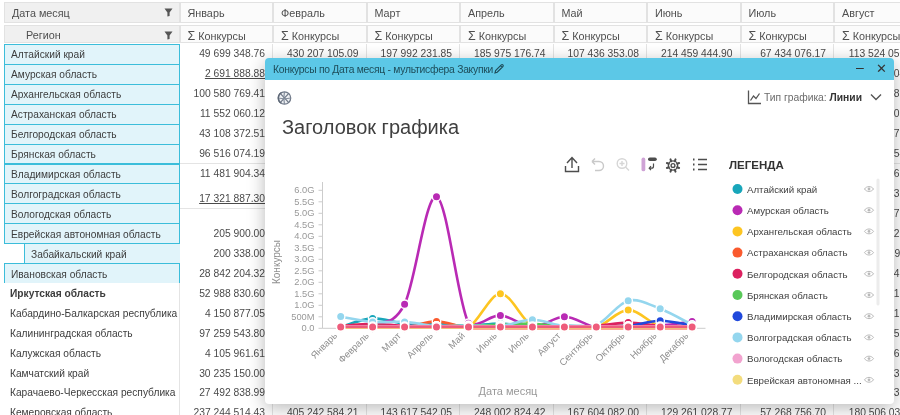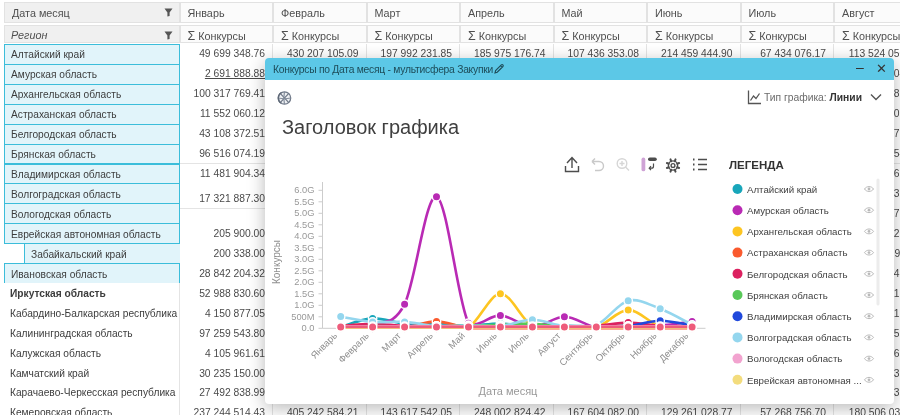--- a/index.html
+++ b/index.html
@@ -16,21 +16,21 @@
       <path d="M0.5,0.5 H8.5 L5.6,4.4 V8 L3.4,8.6 V4.4 Z" fill="#555"></path>
     </svg></div>
 <div class="cell hc" style="left:179.5px;top:2.0px;width:93.5px;height:20.5px;padding:5px 6px 0 7px;">Январь</div>
 <div class="cell hc" style="left:273.0px;top:2.0px;width:93.5px;height:20.5px;padding:5px 6px 0 7px;">Февраль</div>
 <div class="cell hc" style="left:366.5px;top:2.0px;width:93.5px;height:20.5px;padding:5px 6px 0 7px;">Март</div>
 <div class="cell hc" style="left:460.0px;top:2.0px;width:93.5px;height:20.5px;padding:5px 6px 0 7px;">Апрель</div>
 <div class="cell hc" style="left:553.5px;top:2.0px;width:93.5px;height:20.5px;padding:5px 6px 0 7px;">Май</div>
 <div class="cell hc" style="left:647.0px;top:2.0px;width:93.5px;height:20.5px;padding:5px 6px 0 7px;">Июнь</div>
 <div class="cell hc" style="left:740.5px;top:2.0px;width:93.5px;height:20.5px;padding:5px 6px 0 7px;">Июль</div>
 <div class="cell hc" style="left:834.0px;top:2.0px;width:93.5px;height:20.5px;padding:5px 6px 0 7px;">Август</div>
-<div class="cell hc hg" style="left:4.0px;top:24.7px;width:175.5px;height:18.2px;padding:4px 6px 0 6px;font-style:italic;">Регион<svg width="9" height="9" viewBox="0 0 9 9" style="position:absolute;right:6px;top:5px">
+<div class="cell hc hg" style="left:4.0px;top:24.7px;width:175.5px;height:18.2px;padding:4px 6px 0 21px;">Регион<svg width="9" height="9" viewBox="0 0 9 9" style="position:absolute;right:6px;top:5px">
       <path d="M0.5,0.5 H8.5 L5.6,4.4 V8 L3.4,8.6 V4.4 Z" fill="#555"></path>
     </svg></div>
 <div class="cell hc" style="left:179.5px;top:24.7px;width:93.5px;height:18.2px;padding:4px 6px 0 7px;"><span style="font-size:12.5px;">Σ</span> Конкурсы</div>
 <div class="cell hc" style="left:273.0px;top:24.7px;width:93.5px;height:18.2px;padding:4px 6px 0 7px;"><span style="font-size:12.5px;">Σ</span> Конкурсы</div>
 <div class="cell hc" style="left:366.5px;top:24.7px;width:93.5px;height:18.2px;padding:4px 6px 0 7px;"><span style="font-size:12.5px;">Σ</span> Конкурсы</div>
 <div class="cell hc" style="left:460.0px;top:24.7px;width:93.5px;height:18.2px;padding:4px 6px 0 7px;"><span style="font-size:12.5px;">Σ</span> Конкурсы</div>
 <div class="cell hc" style="left:553.5px;top:24.7px;width:93.5px;height:18.2px;padding:4px 6px 0 7px;"><span style="font-size:12.5px;">Σ</span> Конкурсы</div>
 <div class="cell hc" style="left:647.0px;top:24.7px;width:93.5px;height:18.2px;padding:4px 6px 0 7px;"><span style="font-size:12.5px;">Σ</span> Конкурсы</div>
 <div class="cell hc" style="left:740.5px;top:24.7px;width:93.5px;height:18.2px;padding:4px 6px 0 7px;"><span style="font-size:12.5px;">Σ</span> Конкурсы</div>
 <div class="cell hc" style="left:834.0px;top:24.7px;width:93.5px;height:18.2px;padding:4px 6px 0 7px;"><span style="font-size:12.5px;">Σ</span> Конкурсы</div>
@@ -46,21 +46,21 @@
 <div class="cell lab sel" style="left:4.0px;top:63.75px;width:175.5px;height:20.95px;">Амурская область</div>
 <div class="cell num" style="left:179.5px;top:63.75px;width:93.5px;height:20.95px;text-decoration:underline;">2 691 888.88</div>
 <div class="cell num" style="left:273.0px;top:63.75px;width:93.5px;height:20.95px;">320 073 972.43</div>
 <div class="cell num" style="left:366.5px;top:63.75px;width:93.5px;height:20.95px;">13 480 366.86</div>
 <div class="cell num" style="left:460.0px;top:63.75px;width:93.5px;height:20.95px;">138 239 629.87</div>
 <div class="cell num" style="left:553.5px;top:63.75px;width:93.5px;height:20.95px;">112 382 158.34</div>
 <div class="cell num" style="left:647.0px;top:63.75px;width:93.5px;height:20.95px;">368 499 135.87</div>
 <div class="cell num" style="left:740.5px;top:63.75px;width:93.5px;height:20.95px;">338 673 044.22</div>
 <div class="cell num" style="left:834.0px;top:63.75px;width:93.5px;height:20.95px;">446 197 604.28</div>
 <div class="cell lab sel" style="left:4.0px;top:83.69999999999999px;width:175.5px;height:20.95px;">Архангельская область</div>
-<div class="cell num" style="left:179.5px;top:83.69999999999999px;width:93.5px;height:20.95px;">100 317 769.41</div>
+<div class="cell num" style="left:179.5px;top:83.69999999999999px;width:93.5px;height:20.95px;">100 580 769.41</div>
 <div class="cell num" style="left:273.0px;top:83.69999999999999px;width:93.5px;height:20.95px;">44 382 477.48</div>
 <div class="cell num" style="left:366.5px;top:83.69999999999999px;width:93.5px;height:20.95px;">211 538 988.02</div>
 <div class="cell num" style="left:460.0px;top:83.69999999999999px;width:93.5px;height:20.95px;">15 868 812.50</div>
 <div class="cell num" style="left:553.5px;top:83.69999999999999px;width:93.5px;height:20.95px;">110 100 349.43</div>
 <div class="cell num" style="left:647.0px;top:83.69999999999999px;width:93.5px;height:20.95px;">253 172 288.76</div>
 <div class="cell num" style="left:740.5px;top:83.69999999999999px;width:93.5px;height:20.95px;">14 241 448.87</div>
 <div class="cell num" style="left:834.0px;top:83.69999999999999px;width:93.5px;height:20.95px;">100 219 987.69</div>
 <div class="cell lab sel" style="left:4.0px;top:103.64999999999999px;width:175.5px;height:20.95px;">Астраханская область</div>
 <div class="cell num" style="left:179.5px;top:103.64999999999999px;width:93.5px;height:20.95px;">11 552 060.12</div>
 <div class="cell num" style="left:273.0px;top:103.64999999999999px;width:93.5px;height:20.95px;">325 292 334.45</div>
@@ -100,21 +100,21 @@
 <div class="cell lab sel" style="left:4.0px;top:183.45px;width:175.5px;height:20.95px;">Волгоградская область</div>
 <div class="cell num" style="left:179.5px;top:183.45px;width:93.5px;height:20.95px;">518 615 364.93</div>
 <div class="cell num" style="left:273.0px;top:183.45px;width:93.5px;height:20.95px;">114 721 239.55</div>
 <div class="cell num" style="left:366.5px;top:183.45px;width:93.5px;height:20.95px;">145 404 593.84</div>
 <div class="cell num" style="left:460.0px;top:183.45px;width:93.5px;height:20.95px;">40 816 196.48</div>
 <div class="cell num" style="left:553.5px;top:183.45px;width:93.5px;height:20.95px;">117 162 652.29</div>
 <div class="cell num" style="left:647.0px;top:183.45px;width:93.5px;height:20.95px;">51 399 713.28</div>
 <div class="cell num" style="left:740.5px;top:183.45px;width:93.5px;height:20.95px;">139 708 827.95</div>
 <div class="cell num" style="left:834.0px;top:183.45px;width:93.5px;height:20.95px;">318 206 537.69</div>
 <div class="cell lab sel" style="left:4.0px;top:203.39999999999998px;width:175.5px;height:20.95px;">Вологодская область</div>
-<div class="cell num" style="left:179.5px;top:188px;width:93.5px;height:20.95px;">17 321 887.30</div>
+<div class="cell num" style="left:179.5px;top:188px;width:93.5px;height:20.95px;text-decoration:underline;">17 321 887.30</div>
 <div class="cell num" style="left:273.0px;top:203.39999999999998px;width:93.5px;height:20.95px;">183 051 257.31</div>
 <div class="cell num" style="left:366.5px;top:203.39999999999998px;width:93.5px;height:20.95px;">185 720 302.59</div>
 <div class="cell num" style="left:460.0px;top:203.39999999999998px;width:93.5px;height:20.95px;">105 544 008.35</div>
 <div class="cell num" style="left:553.5px;top:203.39999999999998px;width:93.5px;height:20.95px;">134 221 933.20</div>
 <div class="cell num" style="left:647.0px;top:203.39999999999998px;width:93.5px;height:20.95px;">468 390 639.27</div>
 <div class="cell num" style="left:740.5px;top:203.39999999999998px;width:93.5px;height:20.95px;">324 369 657.24</div>
 <div class="cell num" style="left:834.0px;top:203.39999999999998px;width:93.5px;height:20.95px;">304 956 371.83</div>
 <div class="cell lab sel" style="left:4.0px;top:223.34999999999997px;width:175.5px;height:20.95px;">Еврейская автономная область</div>
 <div class="cell num" style="left:179.5px;top:223.34999999999997px;width:93.5px;height:20.95px;">205 900.00</div>
 <div class="cell num" style="left:273.0px;top:223.34999999999997px;width:93.5px;height:20.95px;">86 398 185.45</div>

